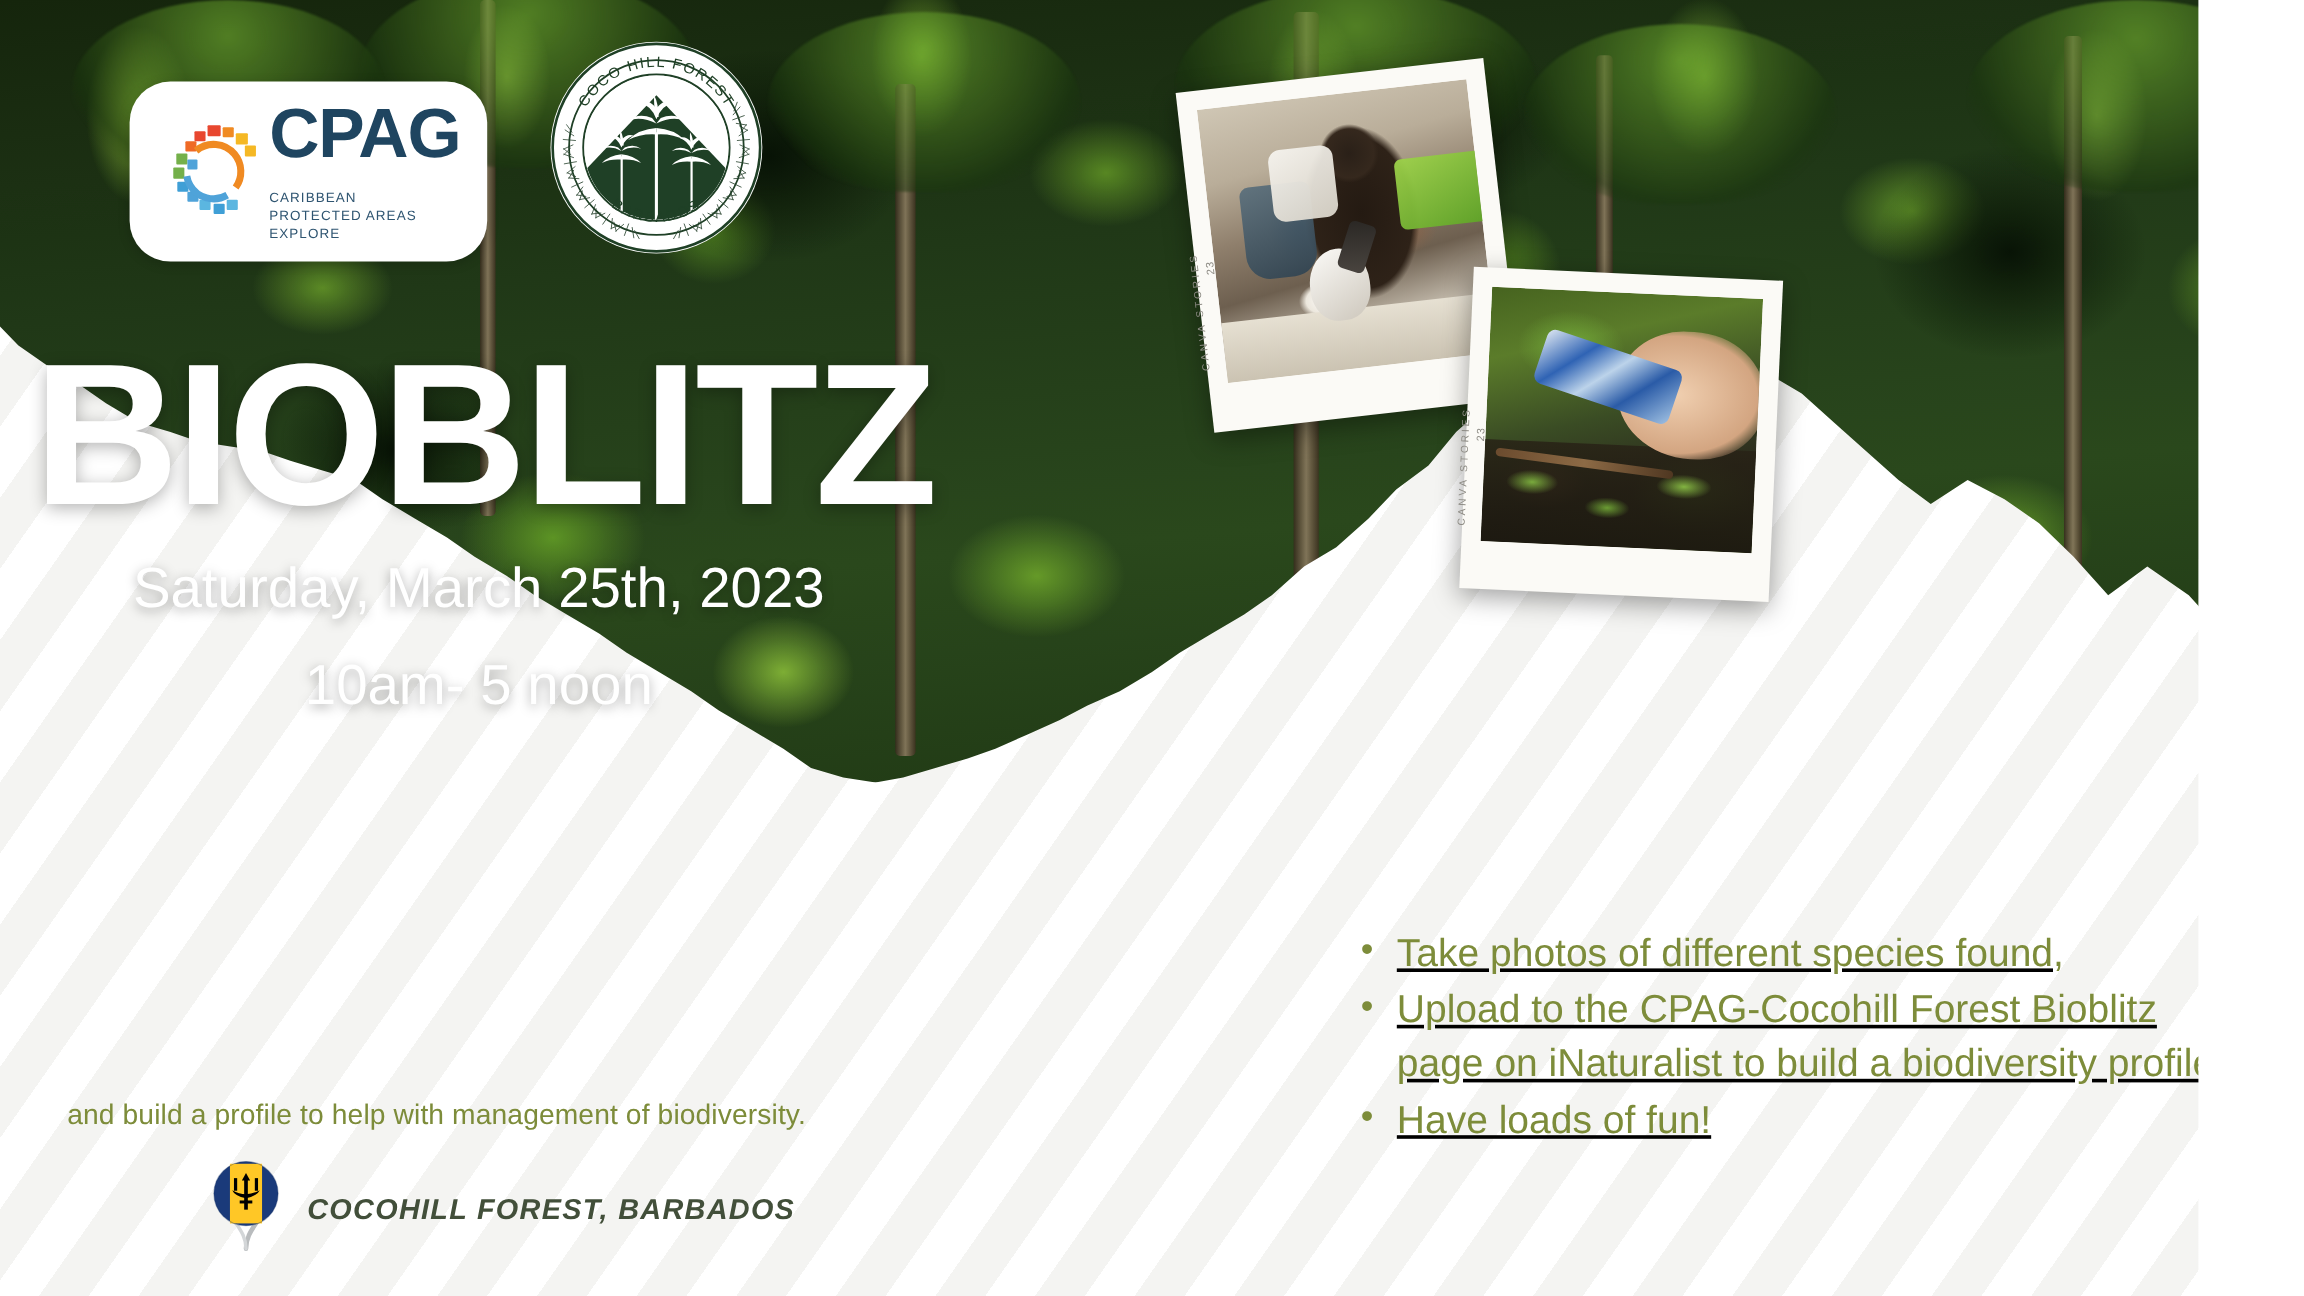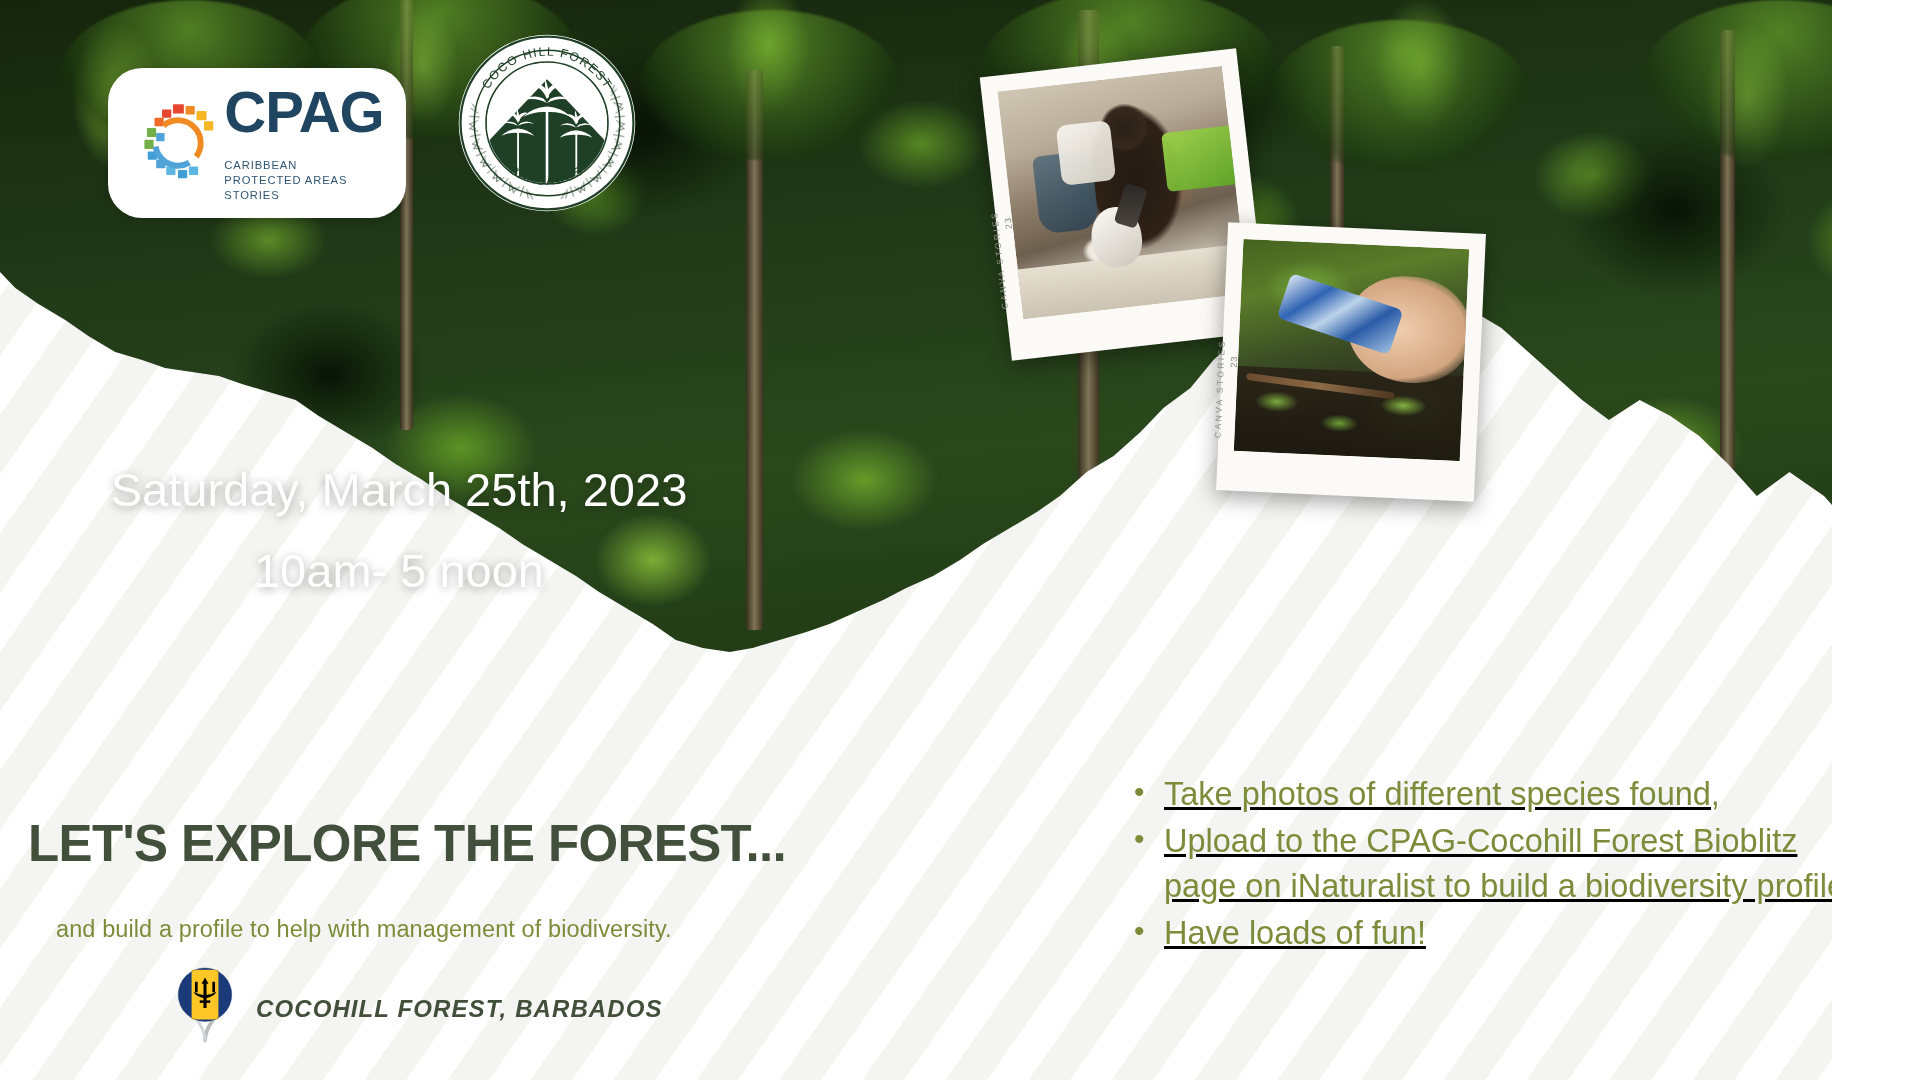--- a/index.html
+++ b/index.html
@@ -346,21 +346,21 @@
             <circle cx="50" cy="50" r="27" fill="none" stroke="#f08a22" stroke-width="7" stroke-dasharray="78 92" transform="rotate(-130 50 50)"></circle>
             <circle cx="50" cy="50" r="27" fill="none" stroke="#4fa3d9" stroke-width="7" stroke-dasharray="52 118" transform="rotate(60 50 50)"></circle>
           </g>
         </svg>
       </div>
       <div class="cpag-text">
         <div class="cpag-word">CPAG</div>
         <div class="cpag-sub">
           <div>CARIBBEAN</div>
           <div>PROTECTED AREAS</div>
-          <div>STORIES</div>
+          <div>EXPLORE</div>
         </div>
       </div>
     </div>
   </div>
 
   <div class="seal">
     <svg viewBox="0 0 200 200" width="182" height="182" aria-hidden="true">
       <defs>
         <path id="arcTop" d="M 26,100 A 74,74 0 0 1 174,100"></path>
         <path id="arcBot" d="M 32,100 A 68,68 0 0 0 168,100"></path>
@@ -446,20 +446,21 @@
       </g>
       <text font-family="Liberation Sans, sans-serif" font-size="13.5" fill="#1f4026" letter-spacing="1.6">
         <textPath href="#arcTop" startOffset="50%" text-anchor="middle" id="sealTop">COCO HILL FOREST</textPath>
       </text>
       <text font-family="Liberation Sans, sans-serif" font-size="13.5" fill="#1f4026" letter-spacing="1.8">
         <textPath href="#arcBot" startOffset="50%" text-anchor="middle" id="sealBot">BARBADOS</textPath>
       </text>
     </svg>
   </div>
 
+  <div class="bioblitz">BIOBLITZ</div>
   <div class="date-line">Saturday, March 25th, 2023</div>
   <div class="time-line">10am- 5 noon</div>
 
   <div class="polaroid" id="pol1">
     <div class="shot">
       <div class="photo-micro">
         <div class="chair"></div>
         <div class="shirt"></div>
         <div class="green-box"></div>
         <div class="desk"></div>
@@ -477,21 +478,20 @@
         <div class="soil"></div>
         <div class="hand"></div>
         <div class="phone"></div>
         <div class="twig"></div>
       </div>
     </div>
     <span class="pol-edge pol-left">CANVA STORIES</span>
     <span class="pol-edge pol-num">23</span>
   </div>
 
-  <div class="headline">LET'S EXPLORE THE FOREST...</div>
   <div class="subline">and build a profile to help with management of biodiversity.</div>
 
   <div class="location-row">
     <div class="pin">
       <svg viewBox="0 0 60 90" width="58" height="86" aria-hidden="true">
         <path d="M 30,78 C 30,60 46,54 46,36" fill="none" stroke="#b9bcbe" stroke-width="4" stroke-linecap="round"></path>
         <path d="M 30,78 C 30,60 14,54 14,36" fill="none" stroke="#d3d6d8" stroke-width="3" stroke-linecap="round"></path>
         <circle cx="30" cy="30" r="28" fill="#1a3a7a"></circle>
         <rect x="16" y="4" width="28" height="52" fill="#ffc726"></rect>
         <circle cx="30" cy="30" r="28" fill="none" stroke="#ffffff" stroke-width="0.5" opacity="0"></circle>

